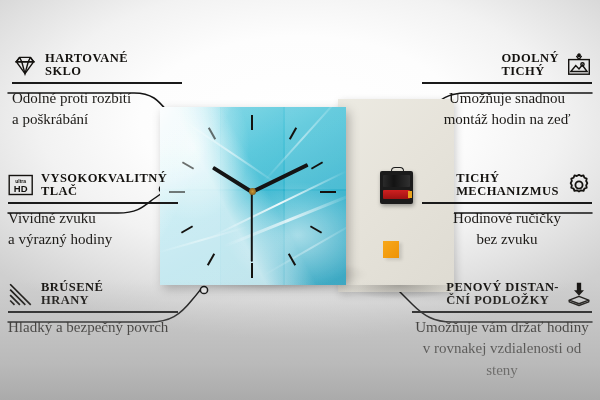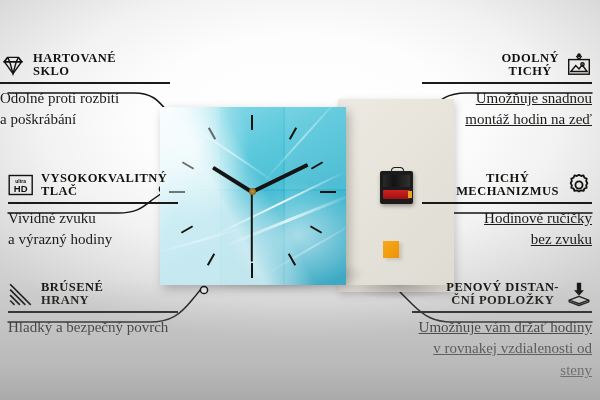--- a/index.html
+++ b/index.html
@@ -63,24 +63,24 @@
     background:radial-gradient(circle,#c99b3a,#6e4a10);}
 
   
   .feat{position:absolute;width:170px;}
   .feat .head{display:flex;align-items:center;gap:7px;}
   .feat.left .head{justify-content:flex-start;}
   .feat.right .head{justify-content:flex-end;}
   .titles{display:flex;flex-direction:column;line-height:1.05;}
   .t-line{font-size:12.5px;font-weight:700;letter-spacing:.45px;color:#14120f;
           font-family:"Liberation Serif",serif;white-space:nowrap;}
-  .feat.right .titles{align-items:center;text-align:right;}
+  .feat.right .titles{align-items:flex-start;text-align:right;}
   .rule{height:1.4px;background:#1a1a1a;margin:4px 0 4px;}
   .desc{font-size:15px;line-height:1.45;color:#1c1a17;font-family:"Liberation Serif",serif;}
-  .feat.right .desc{text-align:right;text-decoration:underline;}
+  .feat.right .desc{text-align:center;}
   .ic{width:26px;height:26px;flex:0 0 26px;display:block;}
 
   #leaders{position:absolute;left:0;top:0;width:600px;height:400px;pointer-events:none;}
 </style>
 </head>
 <body>
 
 <div id="stage">
 
   <svg id="leaders" viewBox="0 0 600 400">
@@ -136,21 +136,21 @@
         <i class="tick" style="left:27px;top:52px;width:2px;height:13px;transform:rotate(-60deg);opacity:.6;"></i>
         <i class="tick" style="left:51px;top:20px;width:2px;height:13px;transform:rotate(-30deg);opacity:.6;"></i>
       </div>
       <i class="hand" style="left:92px;top:83px;width:46px;height:4px;transform:rotate(-148deg);"></i>
       <i class="hand" style="left:92px;top:83px;width:62px;height:4px;transform:rotate(-26deg);"></i>
       <i class="hand" style="left:92px;top:84px;width:70px;height:1.6px;transform:rotate(90deg);"></i>
       <div class="hub"></div>
     </div>
   </div>
 
-  <div class="feat left" style="left:0;top:52px;">
+  <div class="feat left" style="left:12px;top:52px;">
     <div class="head">
       <svg class="ic" viewBox="0 0 24 24" fill="none" stroke="#14120f" stroke-width="1.3">
         <path d="M4 9h16l-8 11z"></path>
           <path d="M4 9l3-4h10l3 4"></path>
           <path d="M7 5l-3 4h16l-3-4"></path>
         <path d="M9 9l3 11 3-11"></path>
           <path d="M7 5l2 4M17 5l-2 4"></path>
       </svg>
       <div class="titles">
         <span class="t-line">HARTOVANÉ</span>

